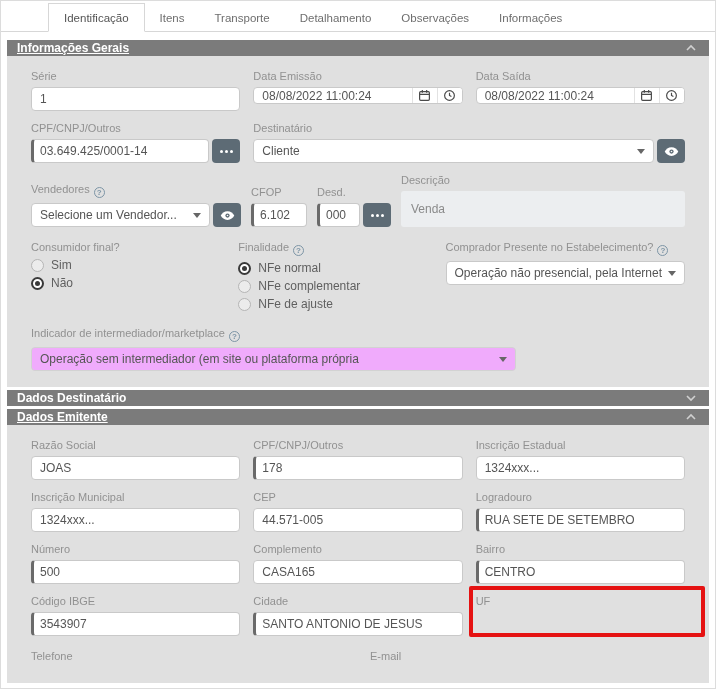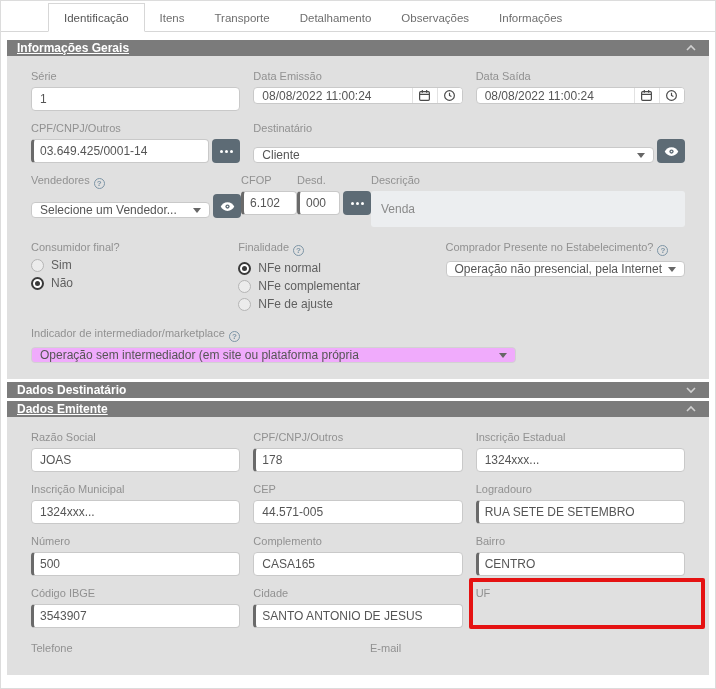--- a/index.html
+++ b/index.html
@@ -25,21 +25,21 @@
   .row:first-child { margin-top:2px; }
   .grid3 { display:grid; grid-template-columns:repeat(3,1fr); column-gap:13px; }
   .grid2 { display:grid; grid-template-columns:1fr 1fr; column-gap:24px; }
   .lbl { display:block; font-size:11px; color:#919191; margin-bottom:5px; white-space:nowrap; }
   .inp { width:100%; height:24px; border:1px solid #c9c9c9; border-radius:4px; background:#fff; font-size:12px; color:#555; padding:0 8px; outline:none; font-family:"Liberation Sans", sans-serif; }
   .accent { border-left:3px solid #6a6a6a; padding-left:6px; }
   .flex { display:flex; align-items:flex-end; }
   .grow { flex:1 1 auto; min-width:0; }
 
   
-  .selbox { display:flex; align-items:center; height:16px; border:1px solid #c9c9c9; border-radius:4px; background:#fff; padding:0 8px; font-size:12px; color:#555; cursor:pointer; }
+  .selbox { display:flex; align-items:center; height:24px; border:1px solid #c9c9c9; border-radius:4px; background:#fff; padding:0 8px; font-size:12px; color:#555; cursor:pointer; }
   .selbox .stext { flex:1; white-space:nowrap; overflow:hidden; text-overflow:ellipsis; }
   .caret { width:0; height:0; border-left:4px solid transparent; border-right:4px solid transparent; border-top:5px solid #666; margin-left:6px; flex:none; }
   .selbox.muted { background:#f0abfc; border-color:#d2d2d2;align-items:center; }
 
   
   .flatfield { height:36px; background:#eceef0; border-radius:3px; display:flex; align-items:center; padding:0 10px; font-size:12px; color:#8a8a8a; }
 
   
   .sqbtn { width:28px; height:24px; flex:none; border-radius:4px; background:#5d6b75; margin-left:3px; display:flex; align-items:center; justify-content:center; cursor:pointer; }
   .dots { display:flex; }
@@ -57,21 +57,21 @@
   .rdo.on::after { content:""; position:absolute; inset:2px; border-radius:50%; background:#3a3a3a; }
 
   
   .qicon { display:inline-flex; width:11px; height:11px; border:1px solid #7d95a6; border-radius:50%; color:#7d95a6; font-size:8px; font-weight:bold; align-items:center; justify-content:center; margin-left:4px; vertical-align:-2px; }
 
   
   .ufwrap { position:relative; }
   .redbox { position:absolute; left:-7px; top:-9px; width:calc(100% + 27px); height:51px; border:4px solid #e51212; border-radius:2px; pointer-events:none; z-index:5; }
 
   .w485 { width:485px; }
-  .row3flex { display:flex; }
+  .row3flex { display:flex; align-items:flex-end; gap:10px; }
   .vend { width:210px; flex:none; }
   .cfop { width:56px; flex:none; }
   .desd { width:74px; flex:none; }
 </style>
 </head>
 <body>
 
 <div class="window">
 
   <div class="tabbar">

